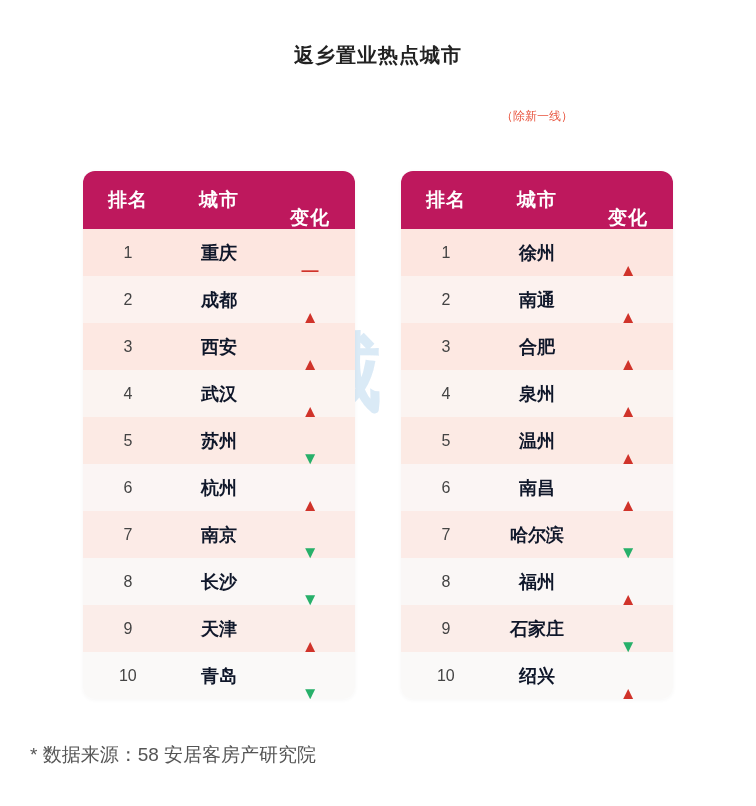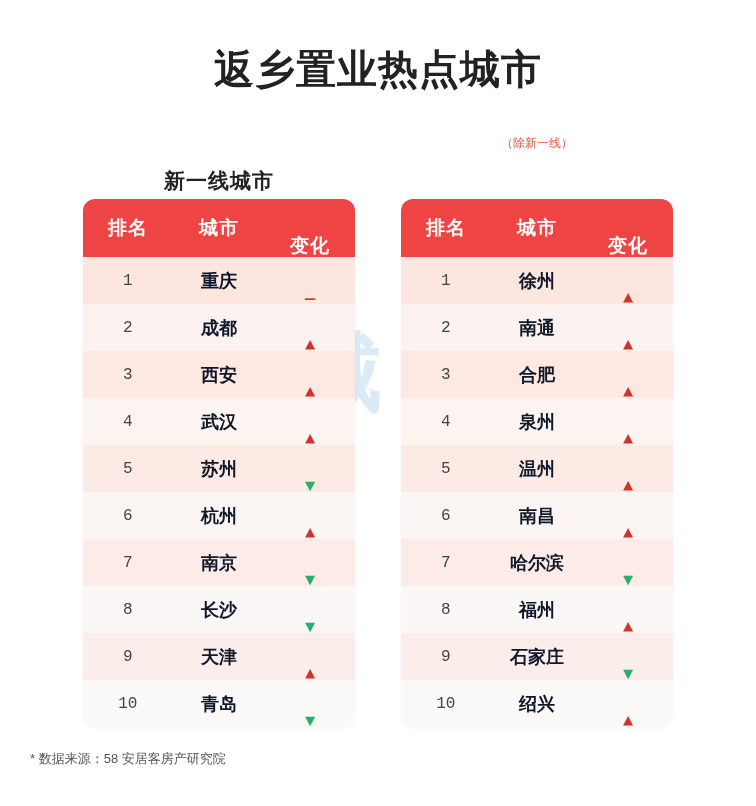--- a/index.html
+++ b/index.html
@@ -34,40 +34,39 @@
     opacity: 0.95;
   }
   .wm-58 { color: #cfe7f7; }
   .wm-tc { color: #d9e9f6; }
   .wm-aj { color: #f6d9cf; }
 
   .page-title {
     position: relative;
     z-index: 2;
     text-align: center;
-    font-size: 40px;
+    font-size: 20px;
     font-weight: bold;
     color: #222222;
     padding-top: 42px;
     letter-spacing: 1px;
   }
 
   .columns {
     position: relative;
     z-index: 2;
     display: flex;
     justify-content: center;
     gap: 46px;
     margin-top: 40px;
   }
 
   .col {
     width: 272px;
     position: relative;
-    font-family: Liberation Mono, monospace;
   }
 
   .col-head {
     text-align: center;
     height: 54px;
     position: relative;
   }
   .col-note {
     font-size: 12px;
     color: #e8533d;
@@ -85,21 +84,21 @@
 
   .table {
     margin-top: 8px;
     border-radius: 12px;
     overflow: hidden;
     box-shadow: 0 1px 4px rgba(0,0,0,0.04);
   }
 
   .thead {
     display: flex;
-    background: #ef4444;
+    background: #be185d;
     height: 58px;
     align-items: center;
   }
   .thead .cell {
     color: #ffffff;
     font-size: 19px;
     font-weight: bold;
     letter-spacing: 1px;
   }
 
@@ -125,41 +124,40 @@
     line-height: 1;
   }
   .arrow-up { color: #d0332a; font-size: 17px; }
   .arrow-down { color: #27b06a; font-size: 17px; }
   .flat { color: #d0332a; font-size: 17px; font-weight: bold; }
 
   .footnote {
     position: absolute;
     left: 30px;
     bottom: 38px;
-    font-size: 13px;
+    font-size: 19px;
     color: #555555;
     z-index: 2;
   }
 </style>
 </head>
 <body>
 
 <div class="watermark">
   <span class="wm-58">58</span>
   <span class="wm-tc">同城</span>
   <span class="wm-aj">安居客</span>
 </div>
 
 <div class="page-title">返乡置业热点城市</div>
 
 <div class="columns">
   <div class="col">
     <div class="col-head no-note">
       <div class="col-note"></div>
-      <div class="col-title">新一线城市</div>
     </div>
     <div class="table">
       <div class="thead">
         <div class="cell c-rank">排名</div>
         <div class="cell c-city">城市</div>
         <div class="cell c-chg">变化</div>
       </div>
       <div id="body0">
           <div class="row" style="background: rgb(253, 230, 224);">
             <div class="cell c-rank">1</div>

